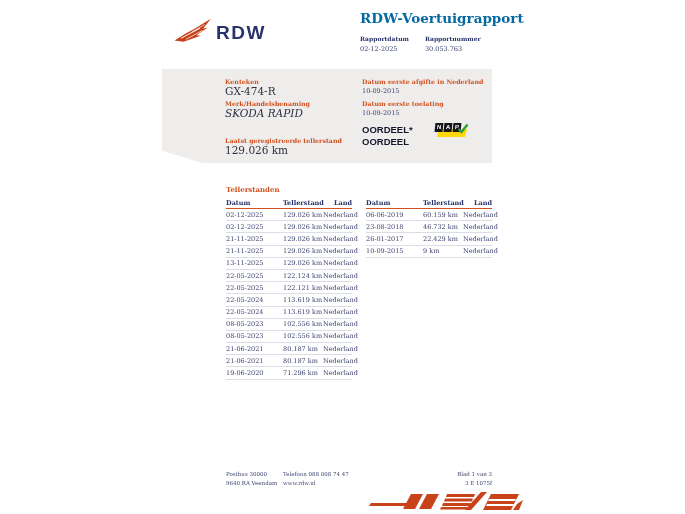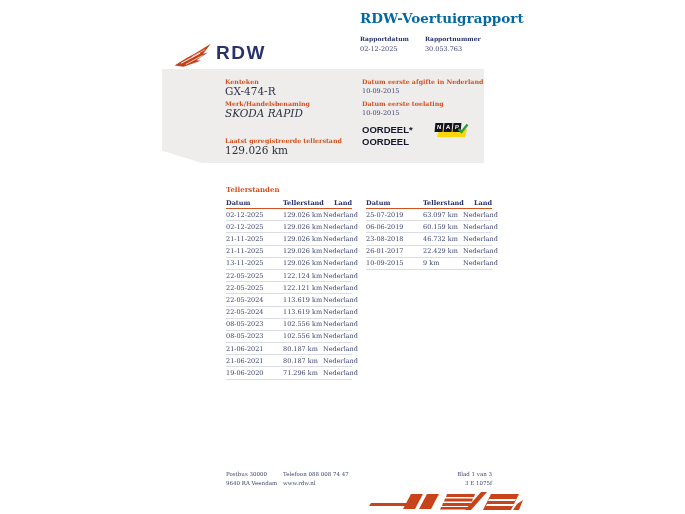--- a/index.html
+++ b/index.html
@@ -1,31 +1,31 @@
 <!DOCTYPE html>
 <html><head>
 <meta charset="utf-8">
 <style>
   html,body{margin:0;padding:0;}
   body{width:685px;height:514px;background:#ffffff;overflow:hidden;
        font-family:"DejaVu Serif", serif;-webkit-font-smoothing:antialiased;}
   .page{position:relative;width:685px;height:514px;background:#fff;}
 
   
-  .logo{position:absolute;left:174px;top:17px;display:flex;align-items:flex-start;gap:4px;margin-top:25px;}
+  .logo{position:absolute;left:174px;top:17px;display:flex;align-items:flex-end;gap:4px;}
   .logo-text{font-family:"Liberation Sans", sans-serif;font-weight:bold;font-size:19px;
              color:#29336b;letter-spacing:1.5px;}
   .report-title{position:absolute;left:360px;top:10px;font-size:13.5px;font-weight:bold;color:#0369a1;}
   .report-meta{position:absolute;left:360px;top:35px;display:flex;gap:16px;}
   .meta-label{font-size:6px;font-weight:bold;color:#29336b;}
   .meta-value{font-size:6.5px;color:#3d4470;margin-top:3px;}
 
   
   .panel{position:absolute;left:162px;top:69px;width:322px;height:94px;background:#efedec;
-         clip-path:polygon(0 0,100% 0,100% 100%,12.4% 100%,0 87%);}
+         clip-path:polygon(0 0,100% 0,100% 100%,12.4% 100%,0 87%);padding-left:8px;}
   .pl{position:absolute;font-size:6.3px;font-weight:bold;color:#d1511f;}
   .pv-big{position:absolute;font-size:10.5px;color:#2c3040;}
   .pv-sm{position:absolute;font-size:6.5px;color:#3d4470;}
   .oordeel{position:absolute;left:200px;top:55px;font-size:9.5px;font-weight:bold;color:#14172b;
            line-height:1.3;font-family:"Liberation Sans", sans-serif;}
 
   
   .nap{position:absolute;left:273px;top:54px;width:34px;height:16px;}
   .nap-yellow{position:absolute;left:3px;top:6px;width:28px;height:8px;background:#ffd60a;
               transform:skewX(-16deg);}
@@ -206,25 +206,20 @@
   <div class="tbl-wrap tbl-right">
     <table>
       <thead>
         <tr>
           <th class="c-datum">Datum</th>
           <th class="c-tel">Tellerstand</th>
           <th class="c-land">Land</th>
         </tr>
       </thead>
       <tbody>
-          <tr>
-            <td>25-07-2019</td>
-            <td>63.097 km</td>
-            <td class="col-land">Nederland</td>
-          </tr>
           <tr>
             <td>06-06-2019</td>
             <td>60.159 km</td>
             <td class="col-land">Nederland</td>
           </tr>
           <tr>
             <td>23-08-2018</td>
             <td>46.732 km</td>
             <td class="col-land">Nederland</td>
           </tr>

